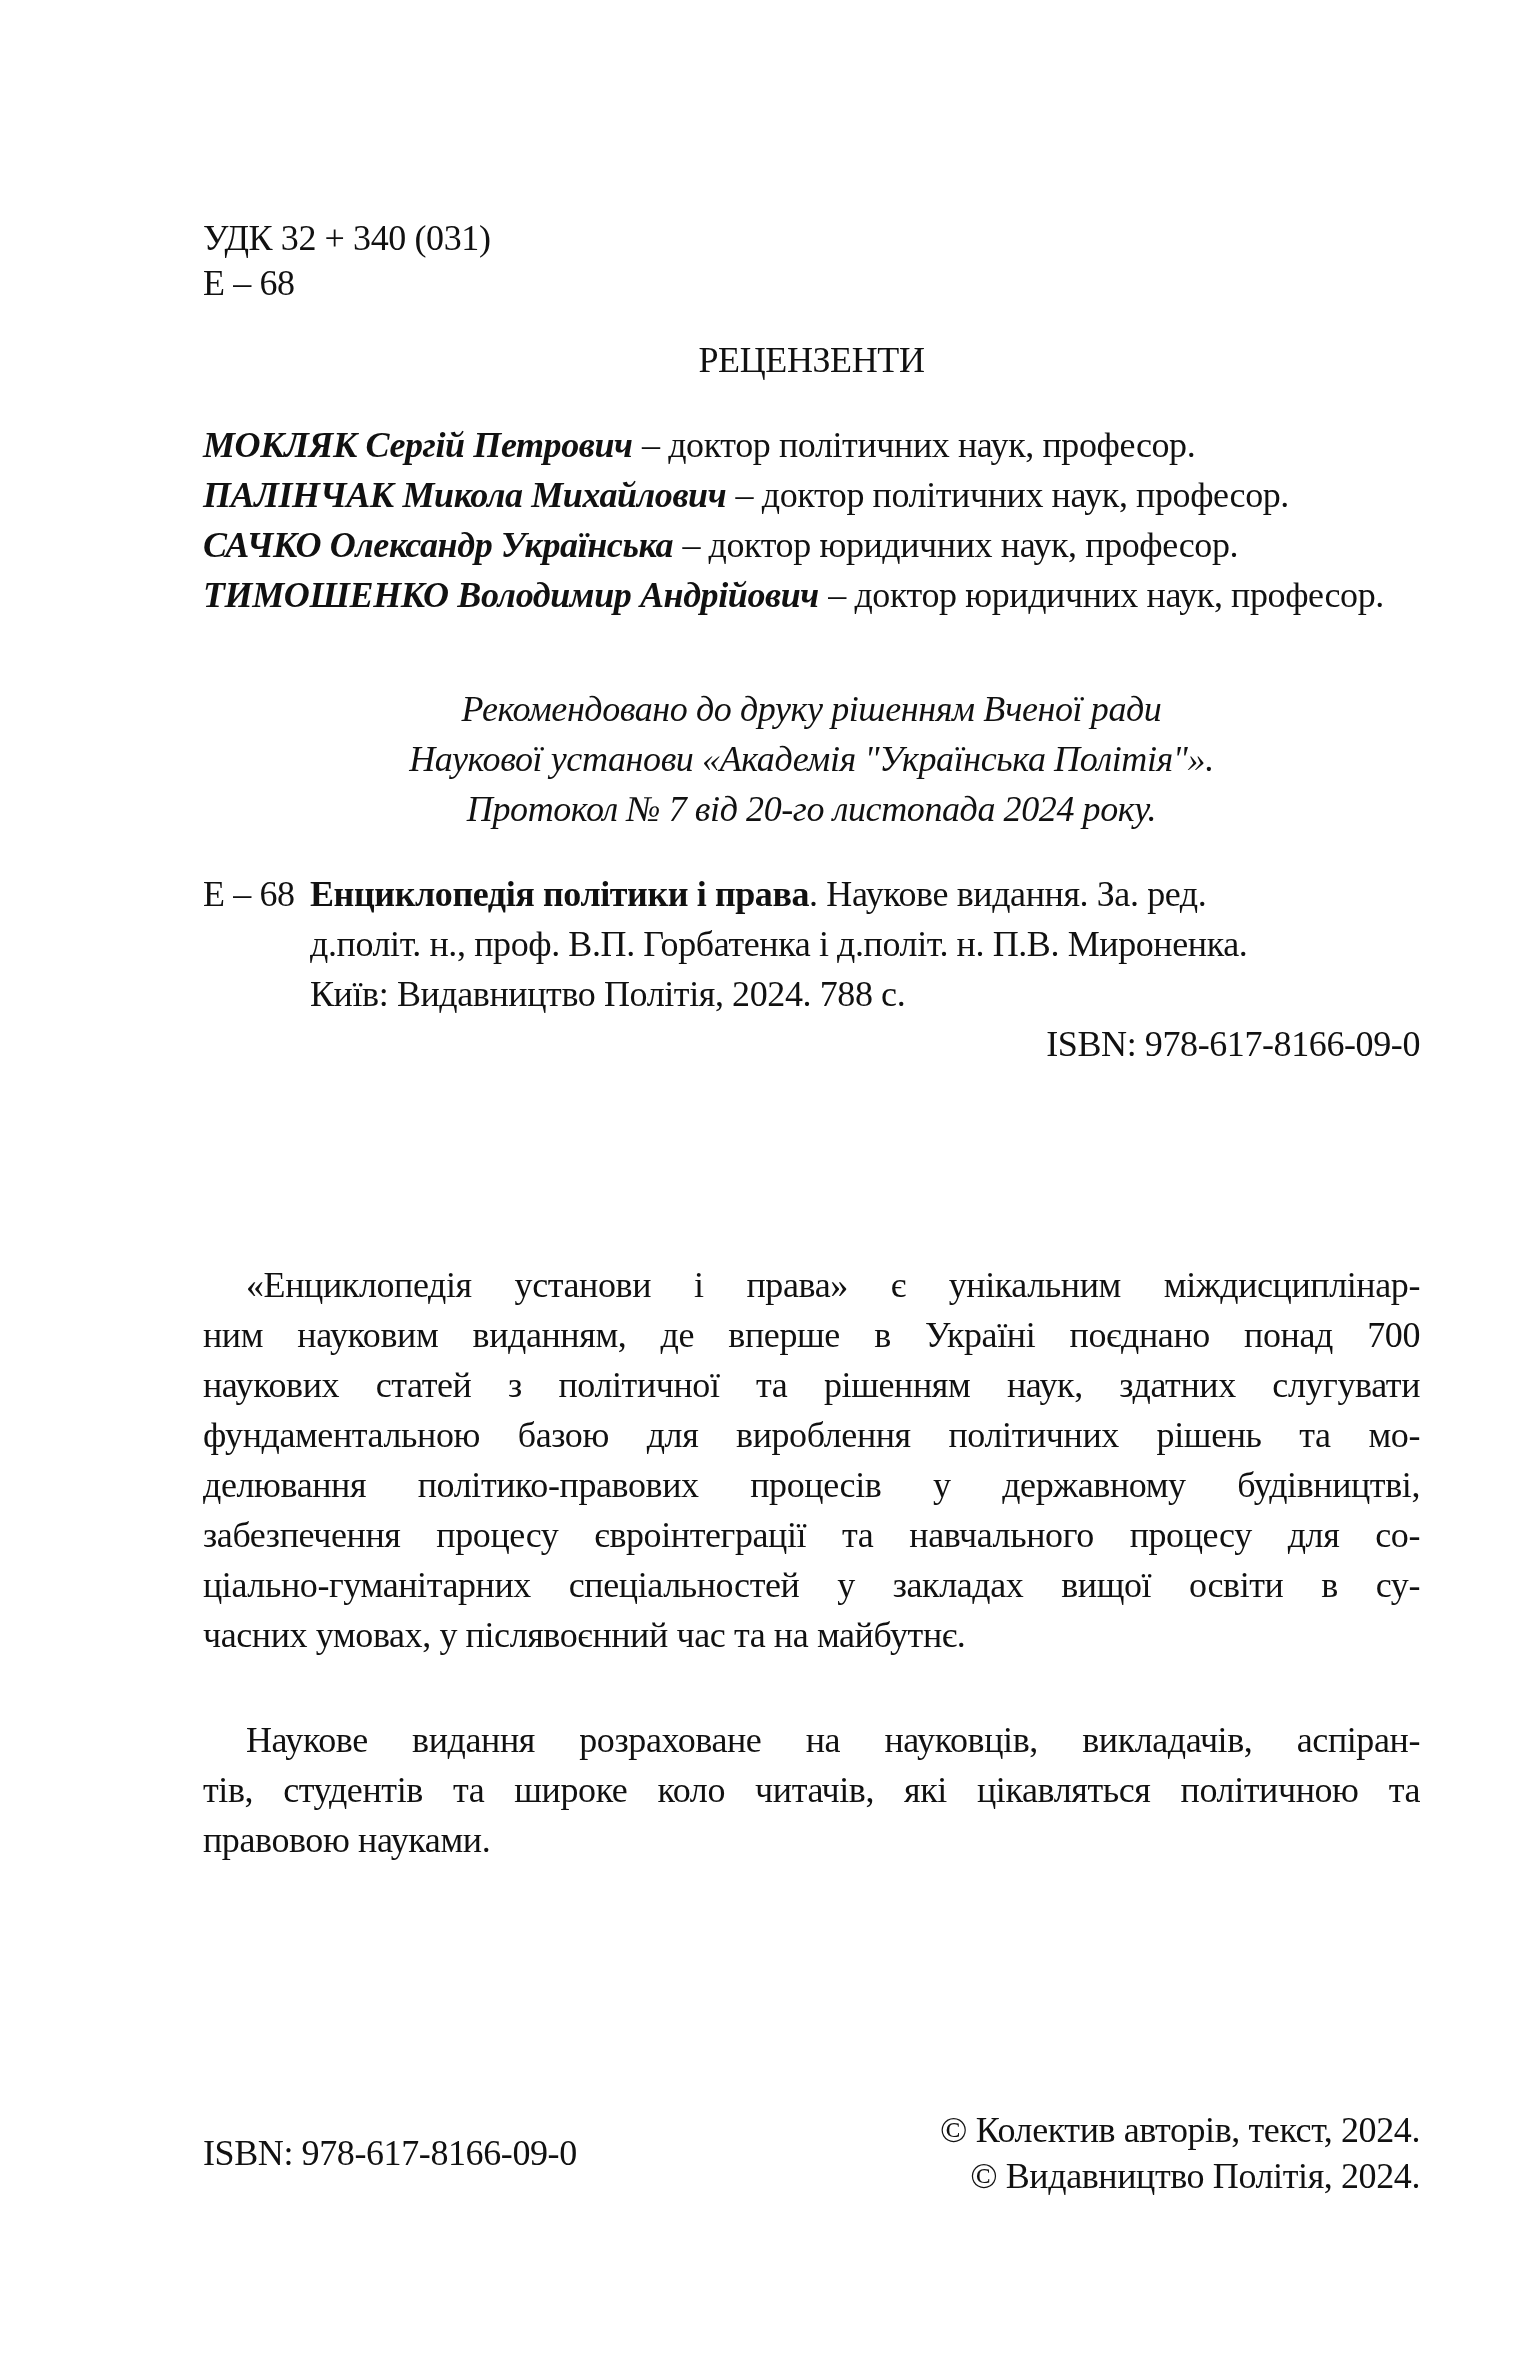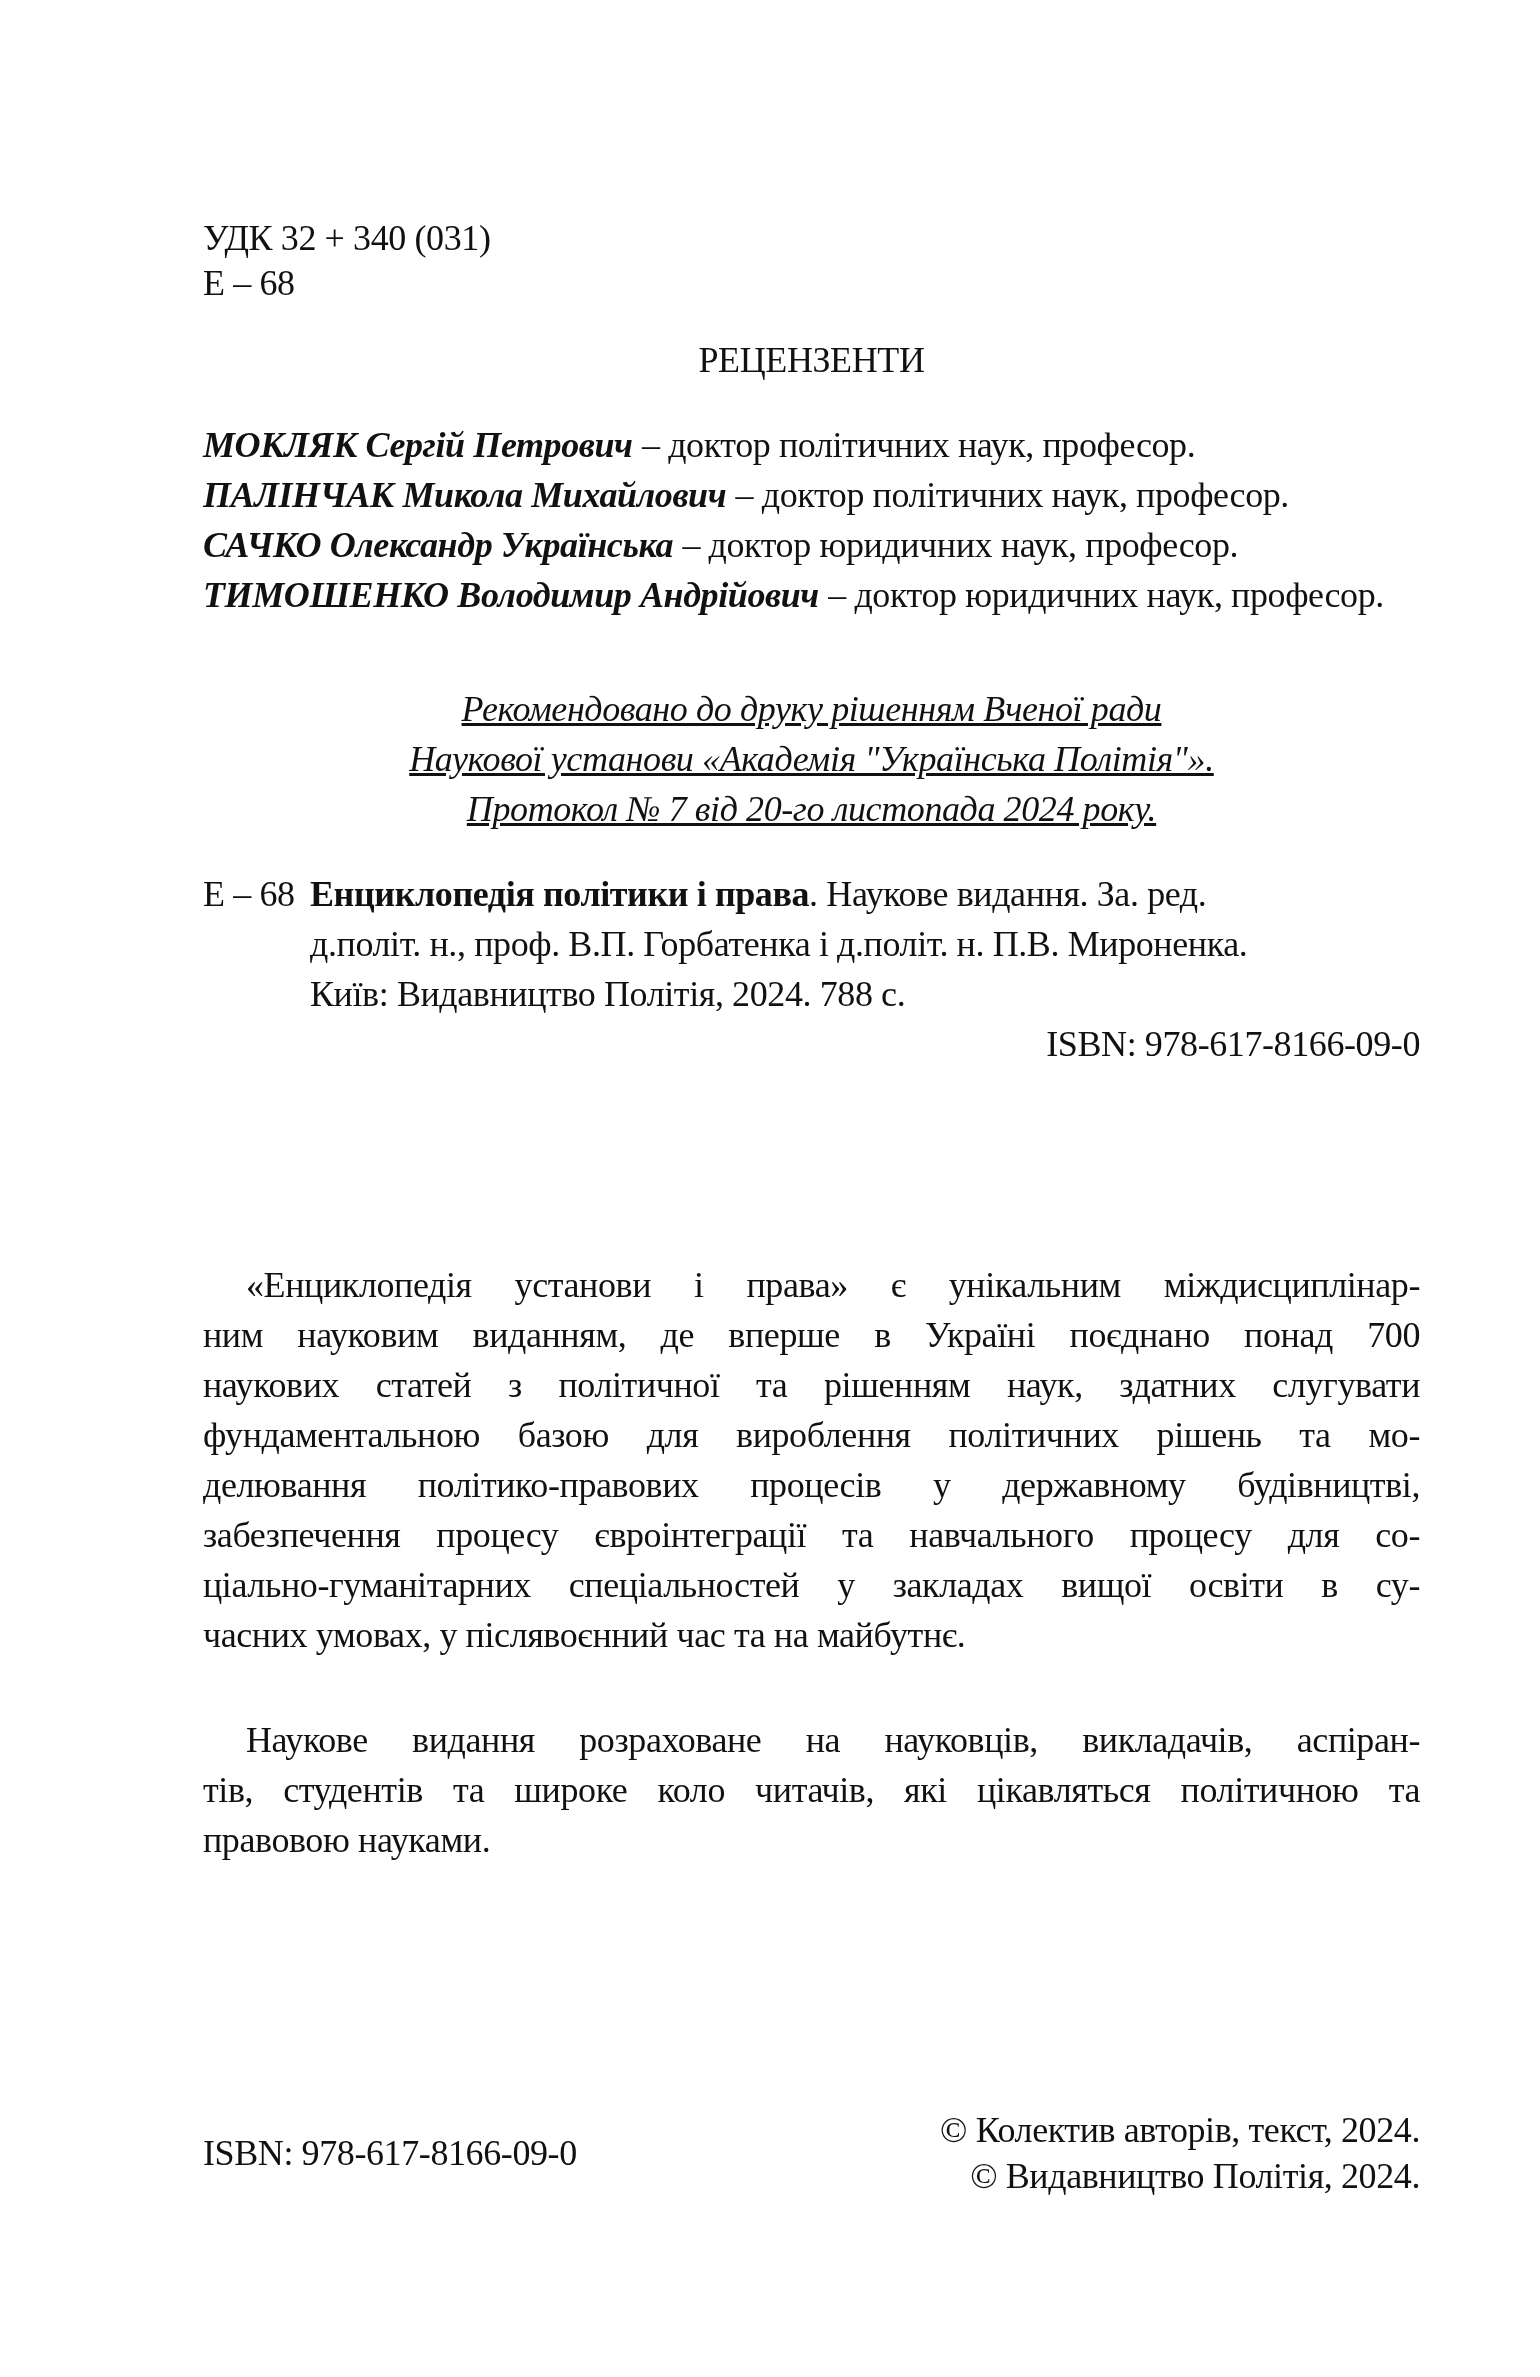--- a/index.html
+++ b/index.html
@@ -40,21 +40,20 @@
   #reviewers-heading-block { top: 335px; }
   #reviewers-block { top: 420px; }
   .reviewer-name {
     font-weight: bold;
     font-style: italic;
     margin-right: 0.26em;
   }
   #recommendation-block {
     top: 684px;
     font-style: italic;
-    text-decoration: underline;
   }
   #catalog-block { top: 869px; }
   #catalog-code {
     position: absolute;
     left: 0;
     top: 0;
   }
   #catalog-text { margin-left: 107px; }
   .catalog-title-bold { font-weight: bold; }
   #annotation-block { top: 1260px; }

